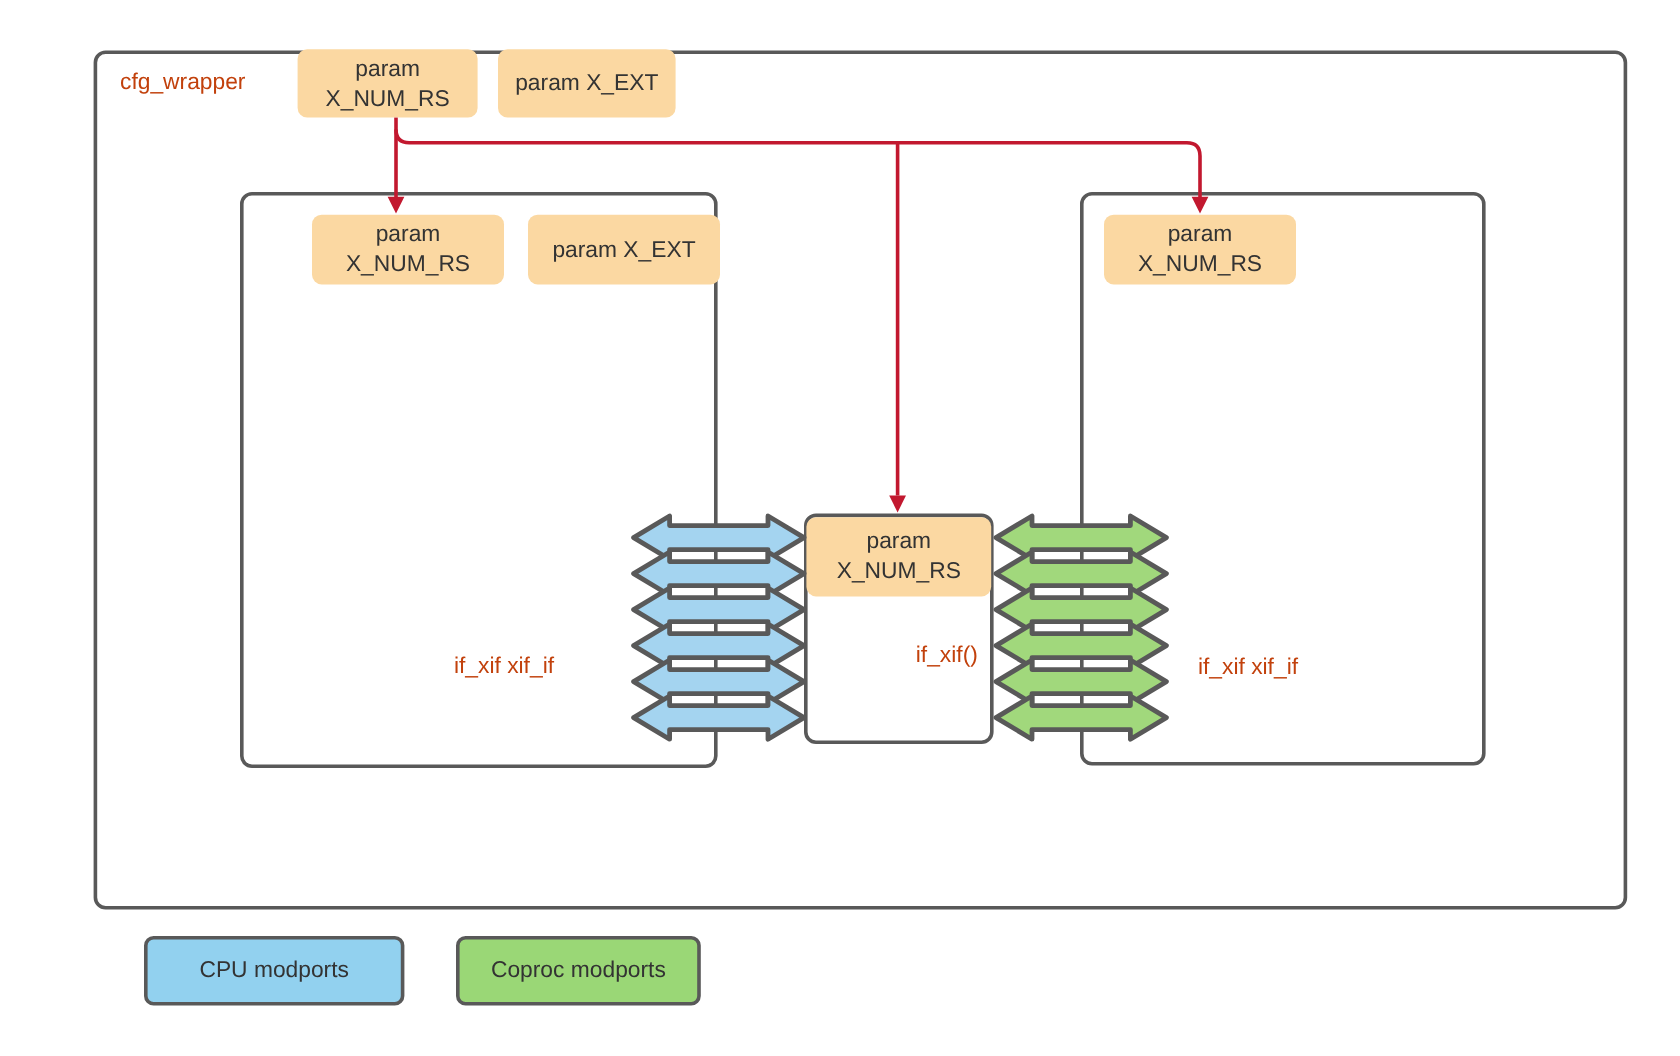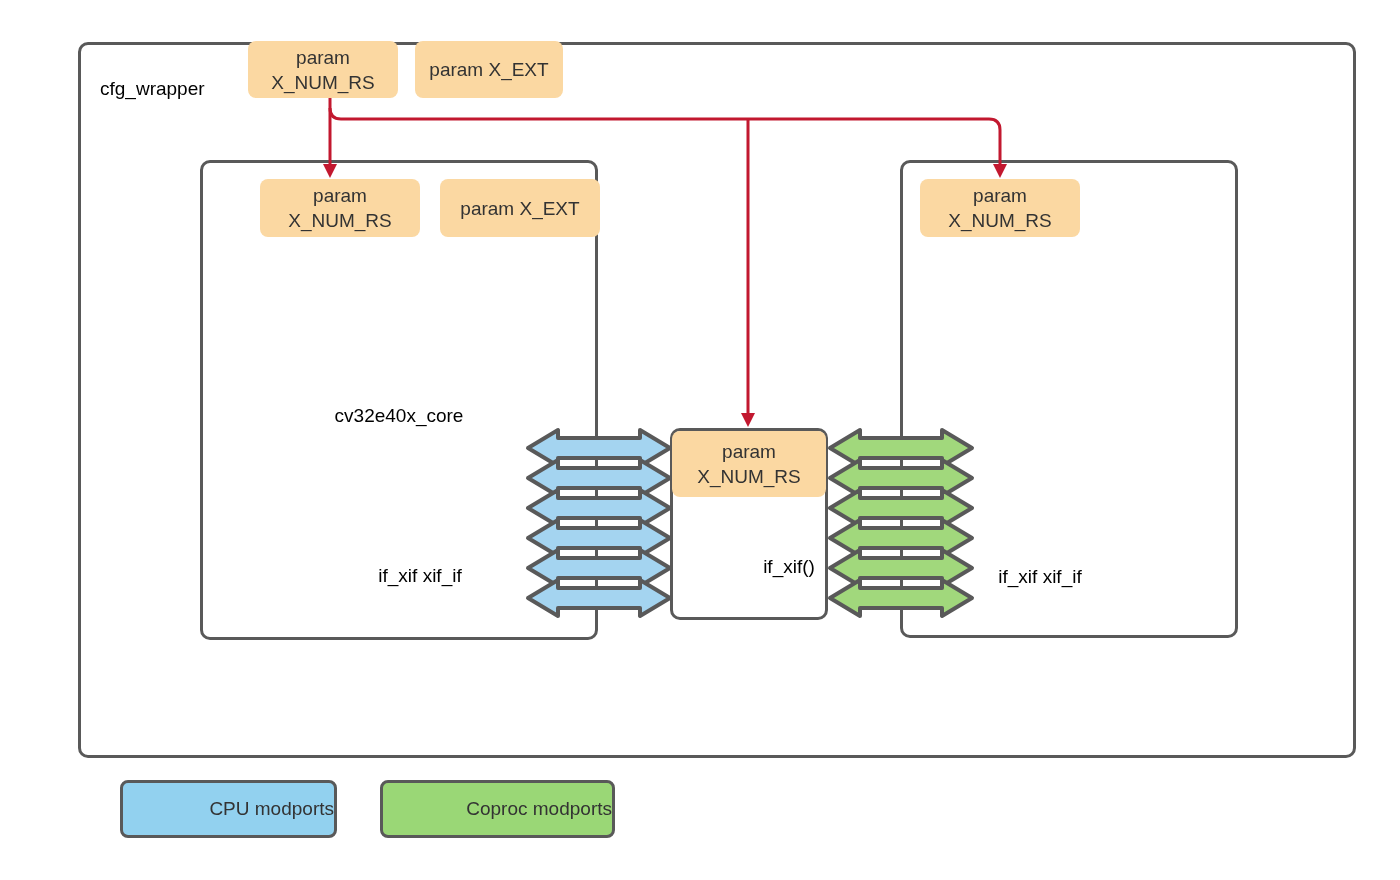--- a/index.html
+++ b/index.html
@@ -10,26 +10,26 @@
   .box{
     position:absolute;border:3px solid #595959;border-radius:10px;
     background:#ffffff;box-sizing:border-box;
   }
   .chip{
     position:absolute;background:#fbd8a2;border-radius:8px;box-sizing:border-box;
     display:flex;align-items:center;justify-content:center;text-align:center;
     line-height:25px;padding:2px 4px;color:#333333;
   }
   .lbl{
-    position:absolute;text-align:center;color:#000000;white-space:nowrap;margin-top:20px;
+    position:absolute;text-align:center;color:#c2410c;white-space:nowrap;
   }
   .lbl.left-align{text-align:left;}
   .legend-box{
     position:absolute;border:3px solid #595959;border-radius:8px;box-sizing:border-box;
-    display:flex;align-items:center;justify-content:flex-end;text-align:center;color:#333333;
+    display:flex;align-items:center;justify-content:center;text-align:center;color:#333333;
   }
   #legend-cpu{background:#92d1ef;}
   #legend-coproc{background:#9ad776;}
   #overlay{position:absolute;left:0;top:0;width:1400px;height:880px;pointer-events:none;}
   .modport{stroke:#595959;stroke-width:4;stroke-linejoin:round;}
   .modport.blue{fill:#a4d4f0;}
   .modport.green{fill:#a1d87c;}
   .redline{stroke:#c2182f;stroke-width:3;fill:none;}
   .redhead{fill:#c2182f;stroke:none;}
   #xif-header{
@@ -40,40 +40,39 @@
 </style>
 </head>
 <body>
 
 <div id="canvas">
 
   <div class="box" style="left:78px;top:42px;width:1278px;height:716px;"></div>
   <div class="lbl left-align" style="left:100px;top:58px;">cfg_wrapper</div>
 
   <div class="box" style="left:200px;top:160px;width:398px;height:480px;"></div>
-  <div class="lbl" style="left:200px;top:385px;width:398px;">cv32e40x_core</div>
   <div class="lbl" style="left:240px;top:545px;width:360px;">if_xif xif_if</div>
 
   <div class="box" style="left:900px;top:160px;width:338px;height:478px;"></div>
   <div class="lbl" style="left:920px;top:546px;width:240px;">if_xif xif_if</div>
 
   <div class="box" style="left:670px;top:428px;width:158px;height:192px;"></div>
   <div id="xif-header">param X_NUM_RS</div>
   <div class="lbl" style="left:710px;top:536px;width:158px;">if_xif()</div>
 
   <div class="chip" style="left:248px;top:41px;width:150px;height:57px;">param X_NUM_RS</div>
   <div class="chip" style="left:415px;top:41px;width:148px;height:57px;">param X_EXT</div>
   <div class="chip" style="left:260px;top:179px;width:160px;height:58px;">param X_NUM_RS</div>
   <div class="chip" style="left:440px;top:179px;width:160px;height:58px;">param X_EXT</div>
   <div class="chip" style="left:920px;top:179px;width:160px;height:58px;">param X_NUM_RS</div>
 
   <div id="legend-cpu" class="legend-box" style="left:120px;top:780px;width:217px;height:58px;">
     <span>CPU modports</span>
   </div>
-  <div id="legend-coproc" class="legend-box" style="left:380px;top:780px;width:235px;height:58px;">
+  <div id="legend-coproc" class="legend-box" style="left:380px;top:780px;width:204px;height:58px;">
     <span>Coproc modports</span>
   </div>
 
   <svg id="overlay" viewBox="0 0 1400 880" xmlns="http://www.w3.org/2000/svg">
     <defs>
       <path id="dblarrow" d="M0 0 L30 -18 L30 -10 L112 -10 L112 -18 L142 0 L112 18 L112 10 L30 10 L30 18 Z"></path>
     </defs>
 
     <g>
       <use href="#dblarrow" class="modport blue" x="528" y="448"></use>

